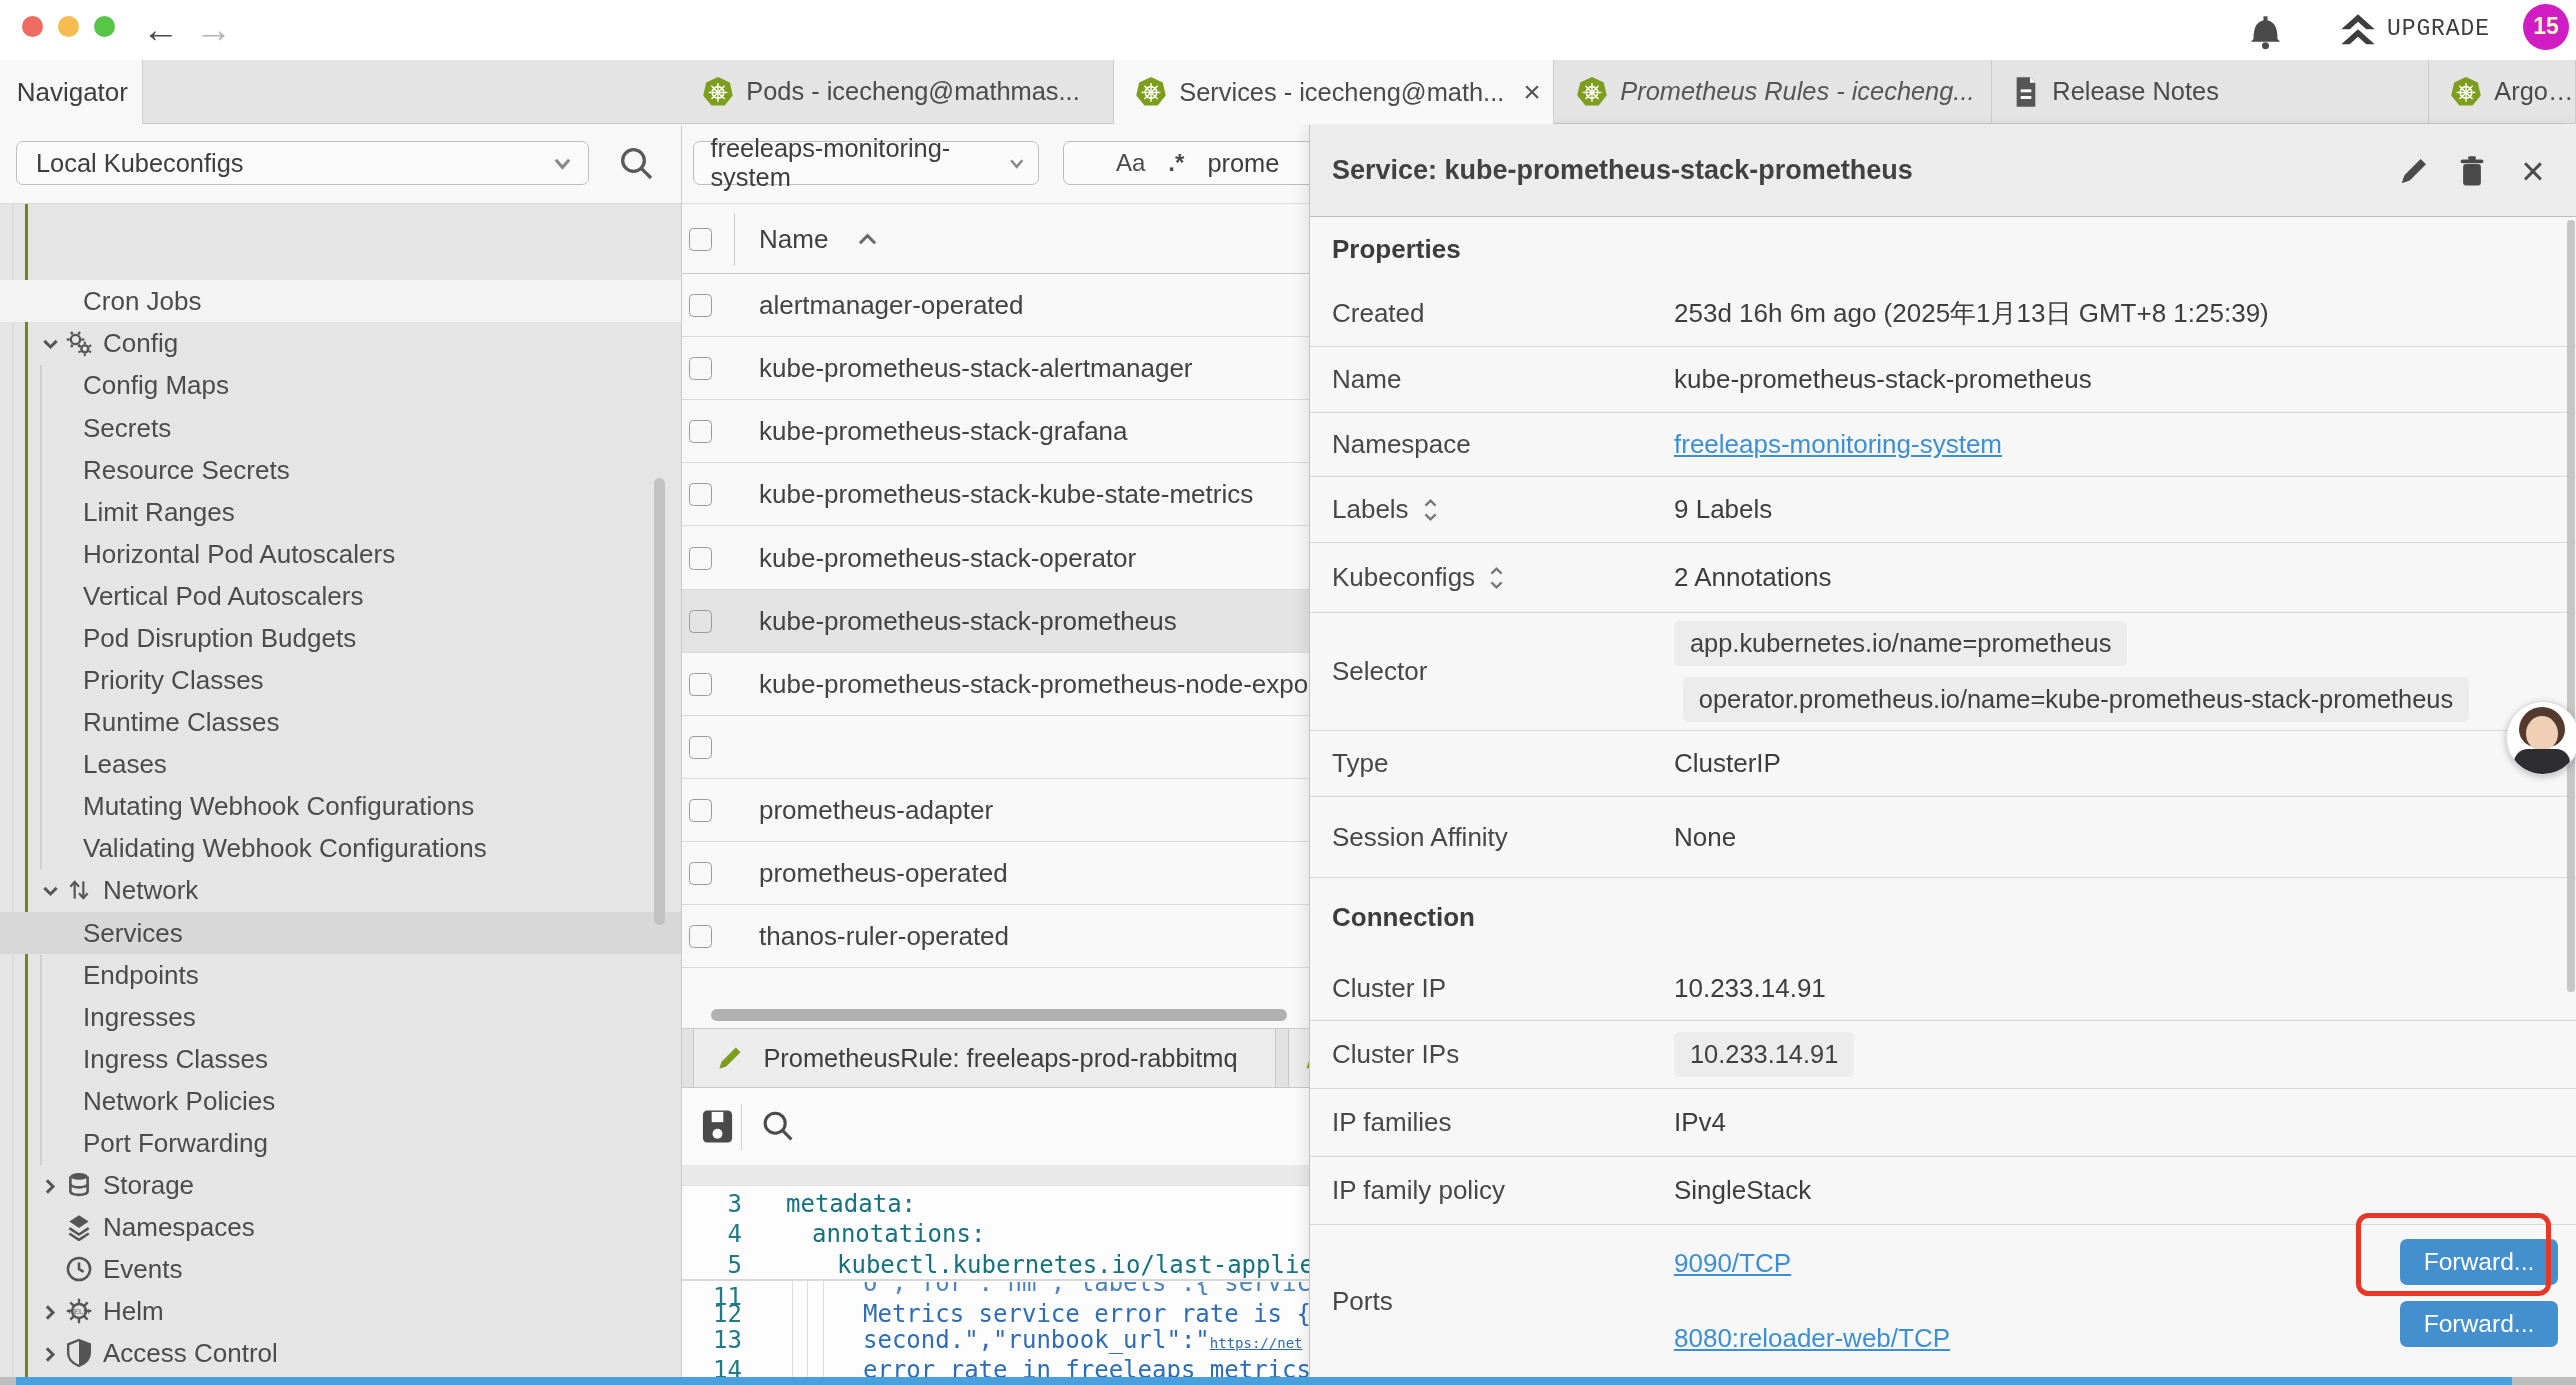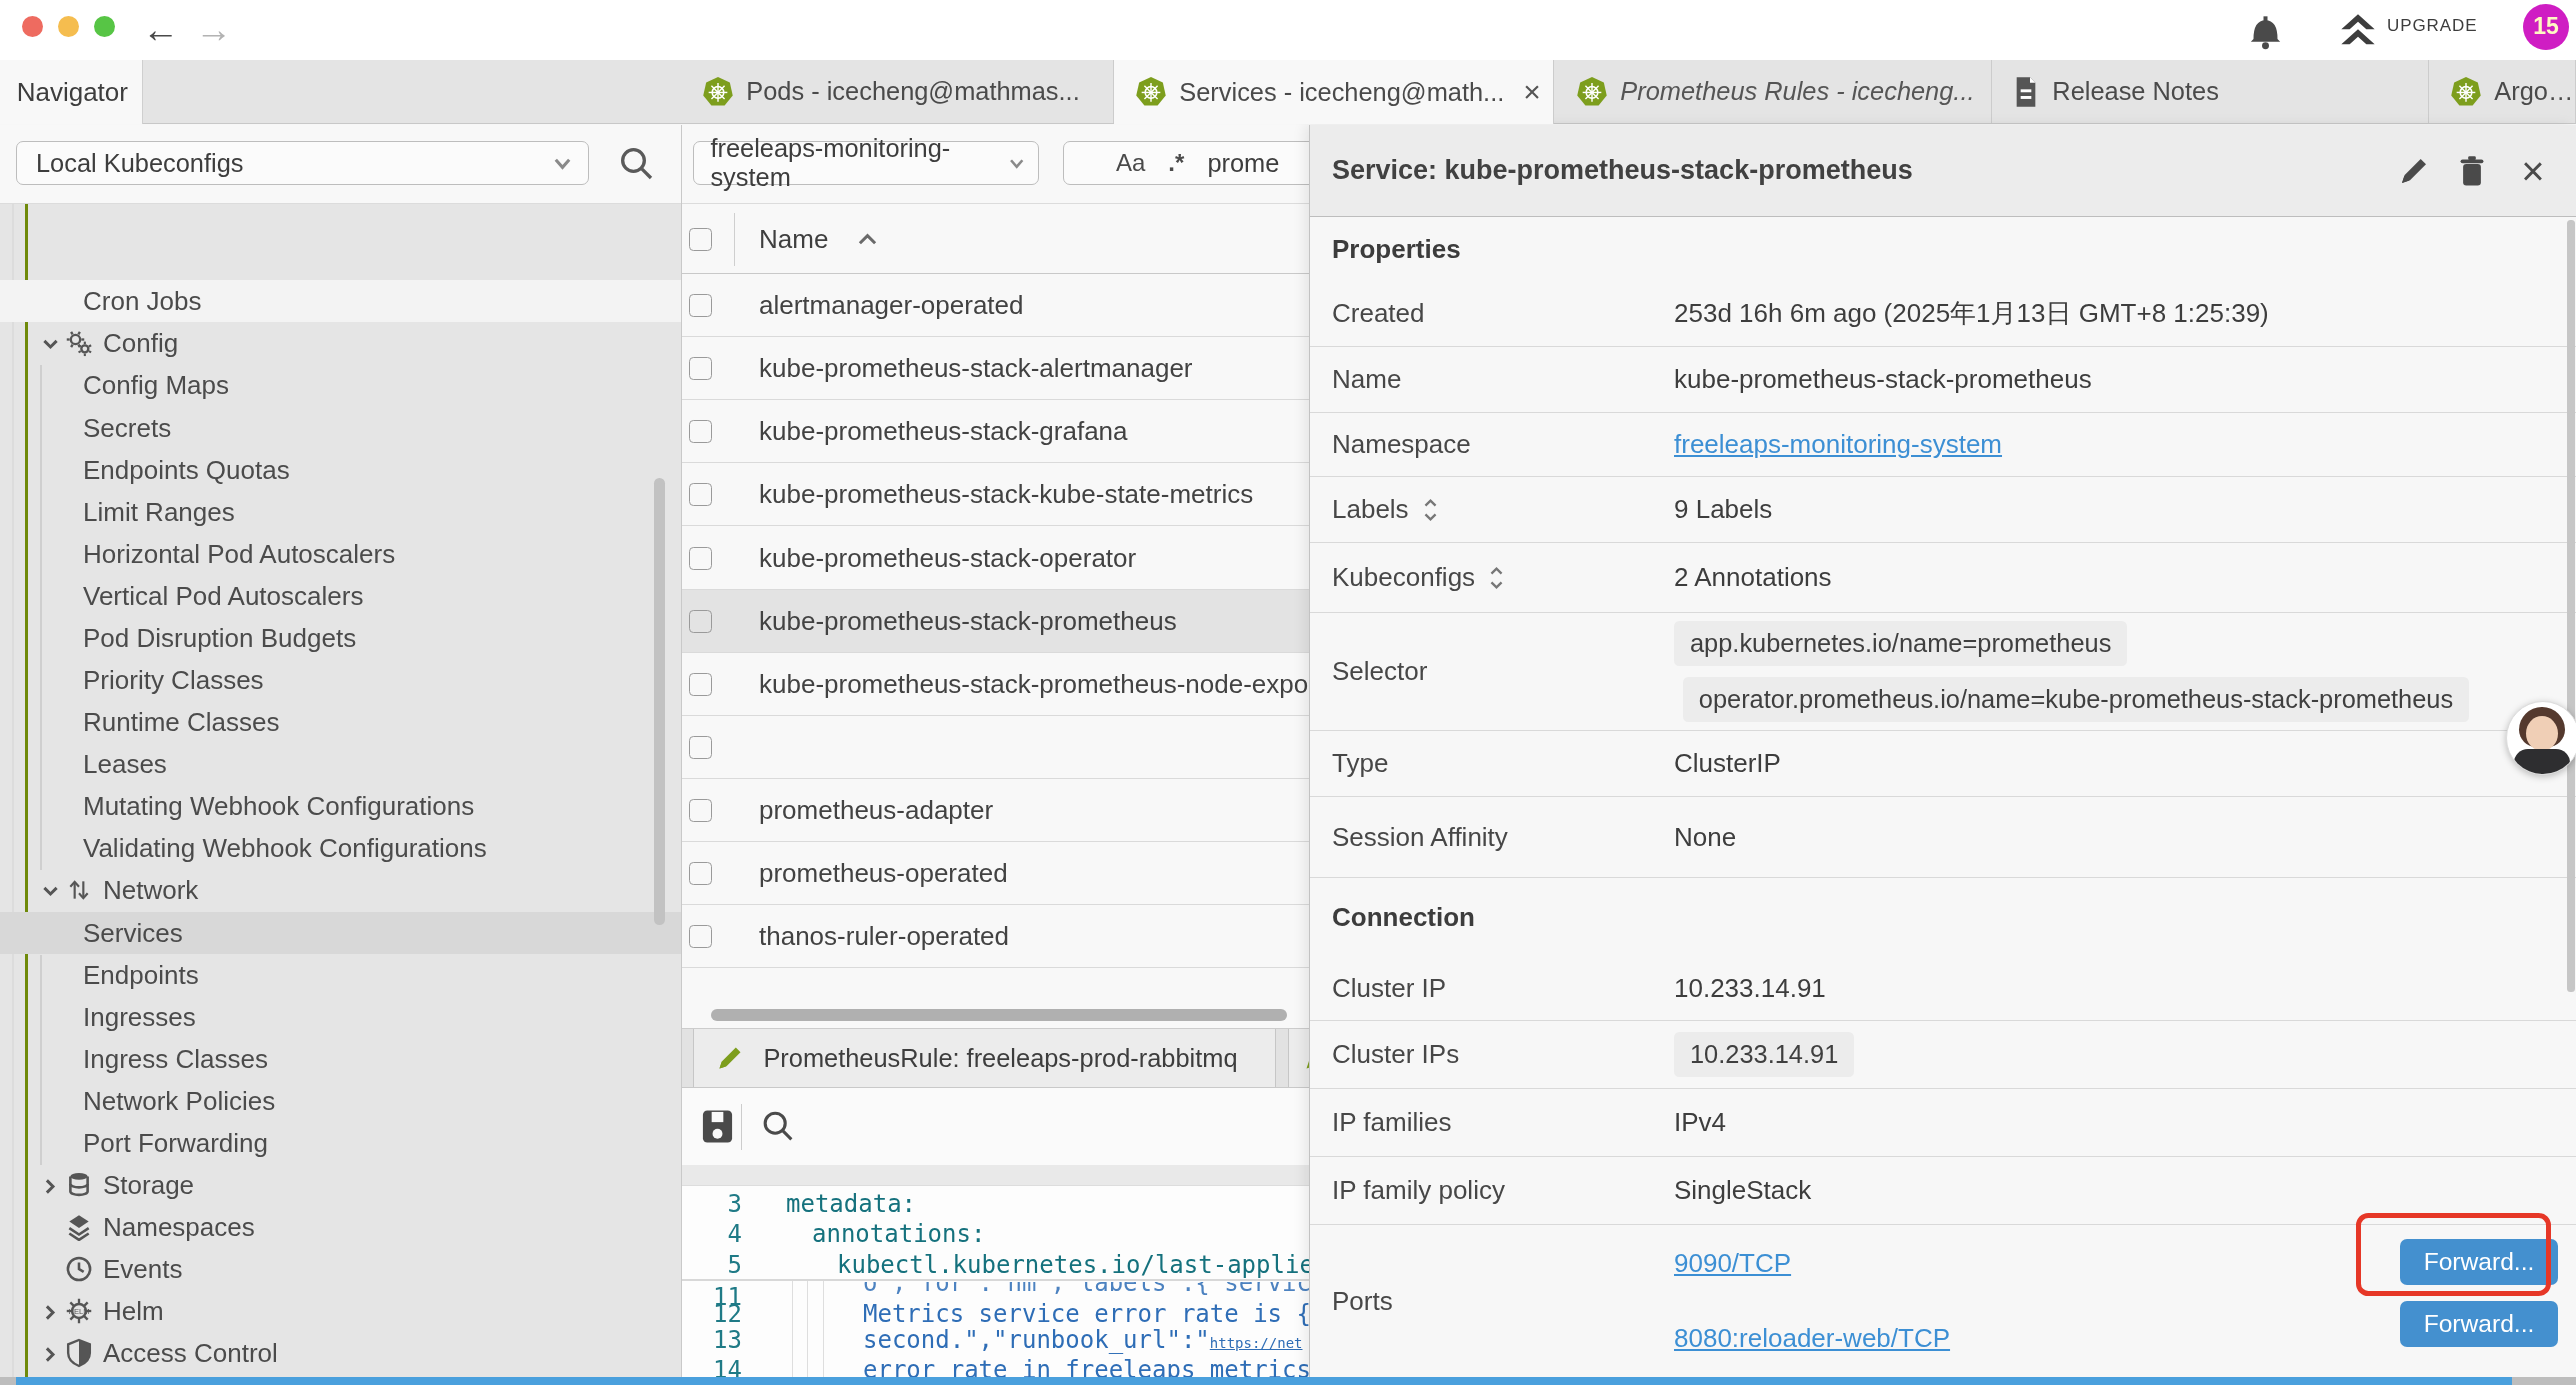--- a/index.html
+++ b/index.html
@@ -5,21 +5,21 @@
   html,body{margin:0;padding:0;background:#dadada;}
   #app{position:relative;width:2576px;height:1385px;overflow:hidden;background:#f7f7f7;
        font-family:"Liberation Sans","DejaVu Sans",sans-serif;color:#3f3f3f;}
   .abs{position:absolute;}
   svg{display:block;}
 
   
   #toolbar{left:0;top:0;width:2576px;height:60px;background:#ffffff;}
   .tl{width:21px;height:21px;border-radius:50%;top:16px;}
   .navarrow{top:7px;font-size:37px;line-height:46px;}
-  #upgrade-label{font-size:17px;letter-spacing:0.9px;color:#3d3d3d;}
+  #upgrade-label{font-size:23px;letter-spacing:0.9px;color:#3d3d3d;font-family:Liberation Mono, monospace;}
   #badge{width:46px;height:46px;border-radius:50%;background:#cf1dc3;color:#fef9c3;
          font-size:23px;font-weight:bold;display:flex;align-items:center;justify-content:center;}
 
   
   #tabstrip{left:0;top:60px;width:2576px;height:64px;background:#e4e4e4;border-bottom:0.9px solid #c8c8c8;box-sizing:border-box;}
   .tab{top:0;height:63px;display:flex;align-items:center;box-sizing:border-box;
        border-right:0.9px solid #cccccc;overflow:hidden;white-space:nowrap;}
   .tab .lbl{font-size:25.4px;color:#4a4a4a;margin-left:12.3px;overflow:hidden;text-overflow:ellipsis;}
   .tab.active{background:#f8f8f8;height:64px;z-index:3;}
   .tab.italic .lbl{font-style:italic;color:#555;}
@@ -275,21 +275,21 @@
             </span>
             <span class="tlabel" style="left: 103px;">Config</span>
           </div>
           <div class="trow" style="position: absolute; top: 160px; left: 0px;">
             <span class="tlabel" style="left: 83px;">Config Maps</span>
           </div>
           <div class="trow" style="position: absolute; top: 203px; left: 0px;">
             <span class="tlabel" style="left: 83px;">Secrets</span>
           </div>
           <div class="trow" style="position: absolute; top: 245px; left: 0px;">
-            <span class="tlabel" style="left: 83px;">Endpoints Quotas</span>
+            <span class="tlabel" style="left: 83px;">Resource Secrets</span>
           </div>
           <div class="trow" style="position: absolute; top: 287px; left: 0px;">
             <span class="tlabel" style="left: 83px;">Limit Ranges</span>
           </div>
           <div class="trow" style="position: absolute; top: 329px; left: 0px;">
             <span class="tlabel" style="left: 83px;">Horizontal Pod Autoscalers</span>
           </div>
           <div class="trow" style="position: absolute; top: 371px; left: 0px;">
             <span class="tlabel" style="left: 83px;">Vertical Pod Autoscalers</span>
           </div>

